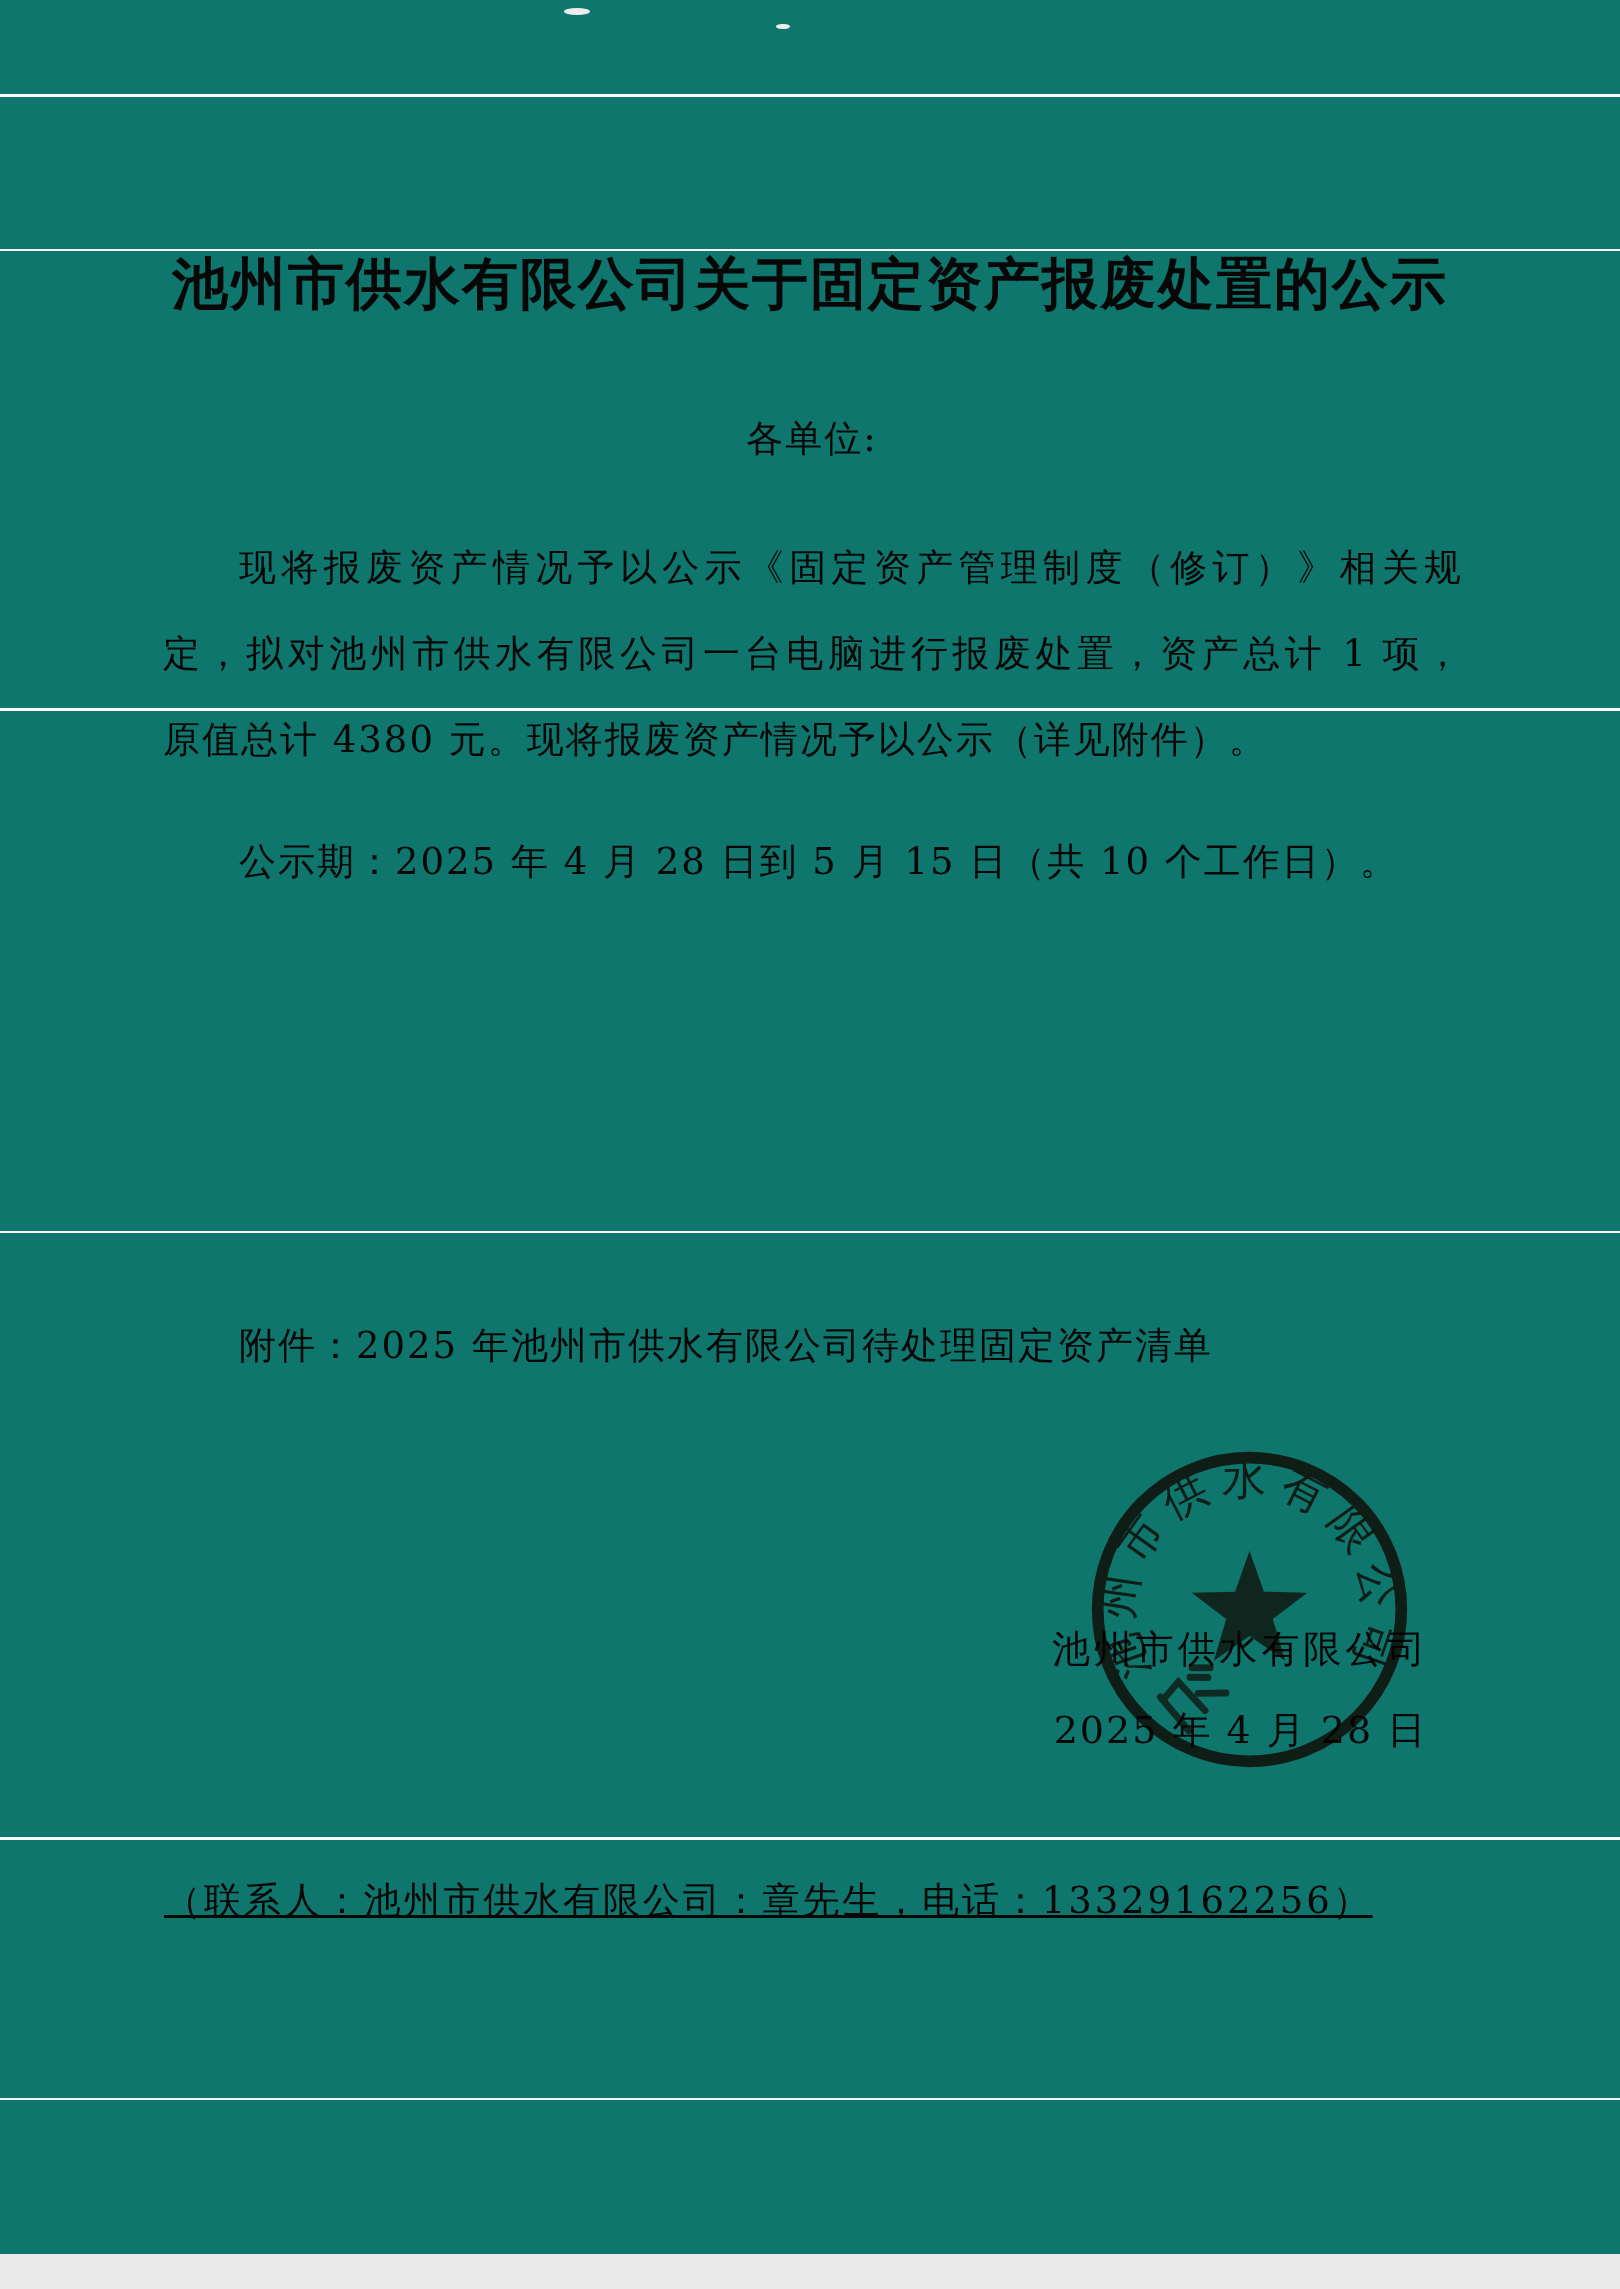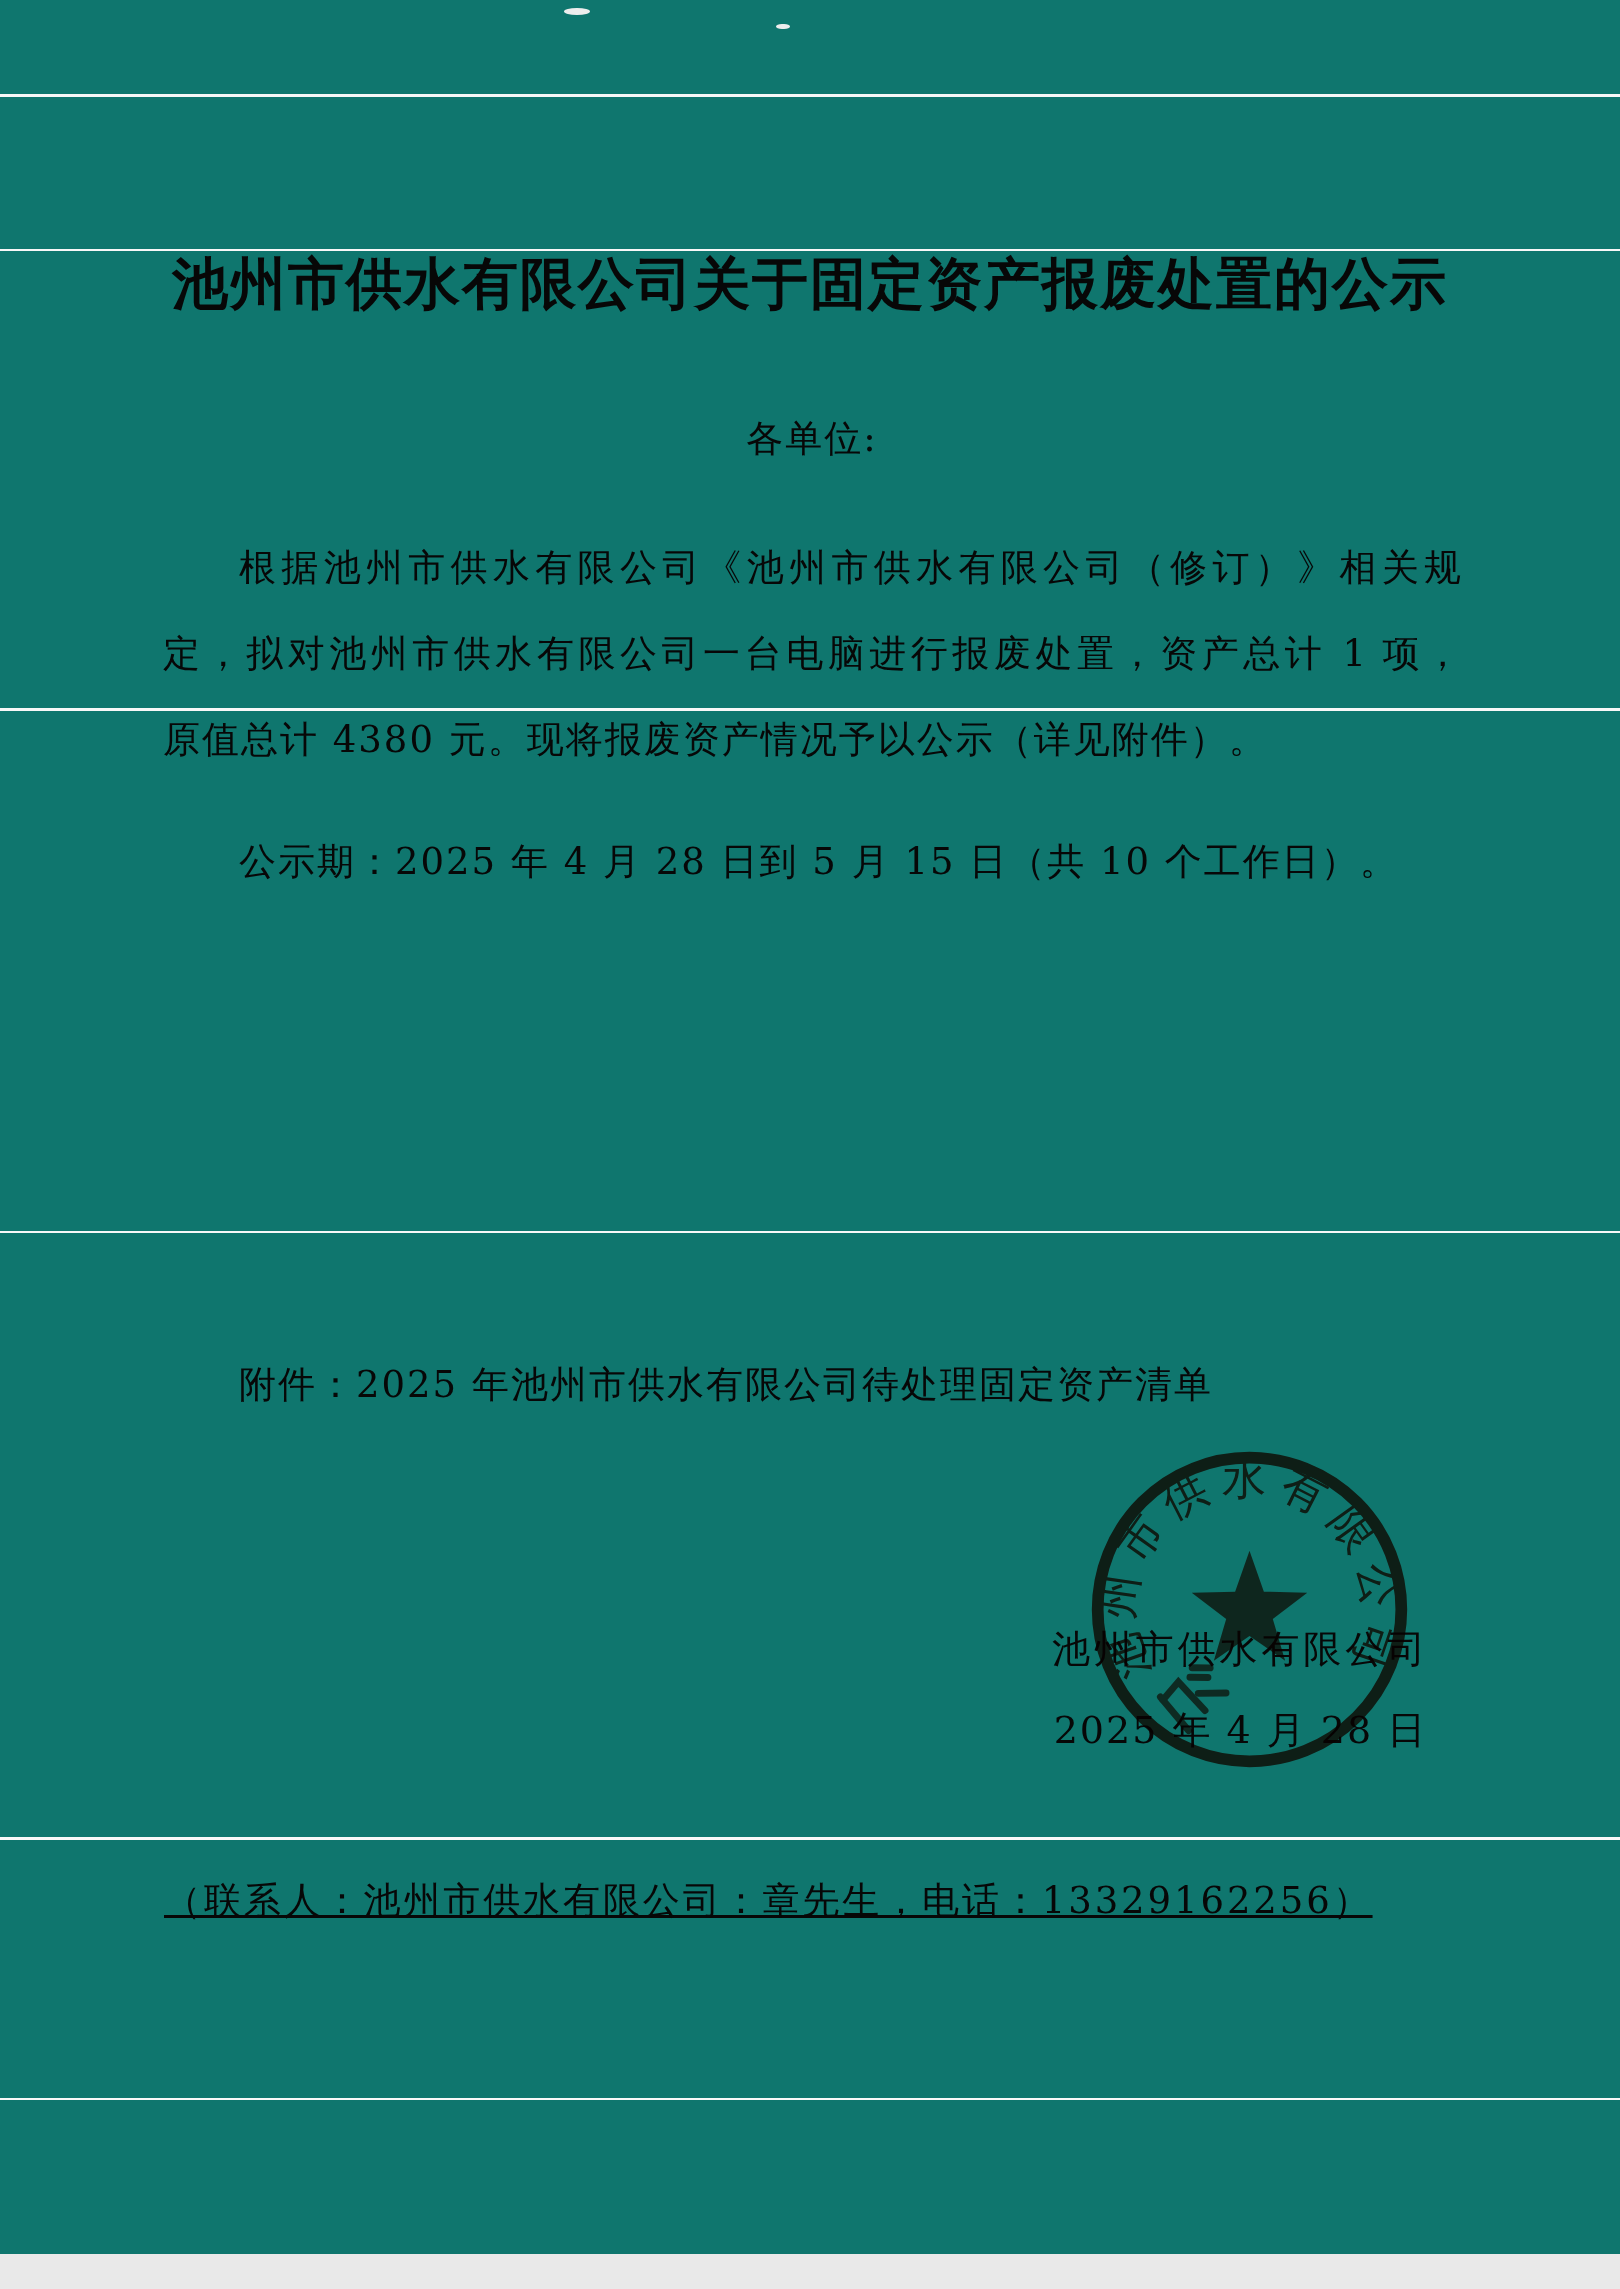--- a/index.html
+++ b/index.html
@@ -73,31 +73,31 @@
   <div class="speck" style="left:564px;top:7.8px;width:25.5px;height:6.9px;"></div>
   <div class="speck" style="left:776px;top:23.5px;width:13.7px;height:5.9px;"></div>
 
   <div class="doc-title">池州市供水有限公司关于固定资产报废处置的公示</div>
 
   <div class="textcol" style="top:396px;text-align:center;">
     <div class="line">各单位:</div>
   </div>
 
   <div class="textcol" style="top:525px;">
-    <div class="line fill indent">根据池州市供水有限公司《池州市供水有限公司（修订）》相关规</div>
+    <div class="line fill indent">现将报废资产情况予以公示《固定资产管理制度（修订）》相关规</div>
     <div class="line fill">定，拟对池州市供水有限公司一台电脑进行报废处置，资产总计 1 项，</div>
     <div class="line">原值总计 4380 元。现将报废资产情况予以公示（详见附件）。</div>
   </div>
 
   <div class="textcol" style="top:819px;">
     <div class="line indent">公示期：2025 年 4 月 28 日到 5 月 15 日（共 10 个工作日）。</div>
   </div>
 
 
-  <div class="textcol" style="top:1342px;">
+  <div class="textcol" style="top:1303px;">
     <div class="line indent">附件：2025 年池州市供水有限公司待处理固定资产清单</div>
   </div>
 
   <div class="sig-block">
     <div class="sig-line">池州市供水有限公司</div>
     <div class="sig-line sig-date">2025 年 4 月 28 日</div>
   </div>
 
   <div class="contact">（联系人：池州市供水有限公司：章先生，电话：13329162256）</div>
 

